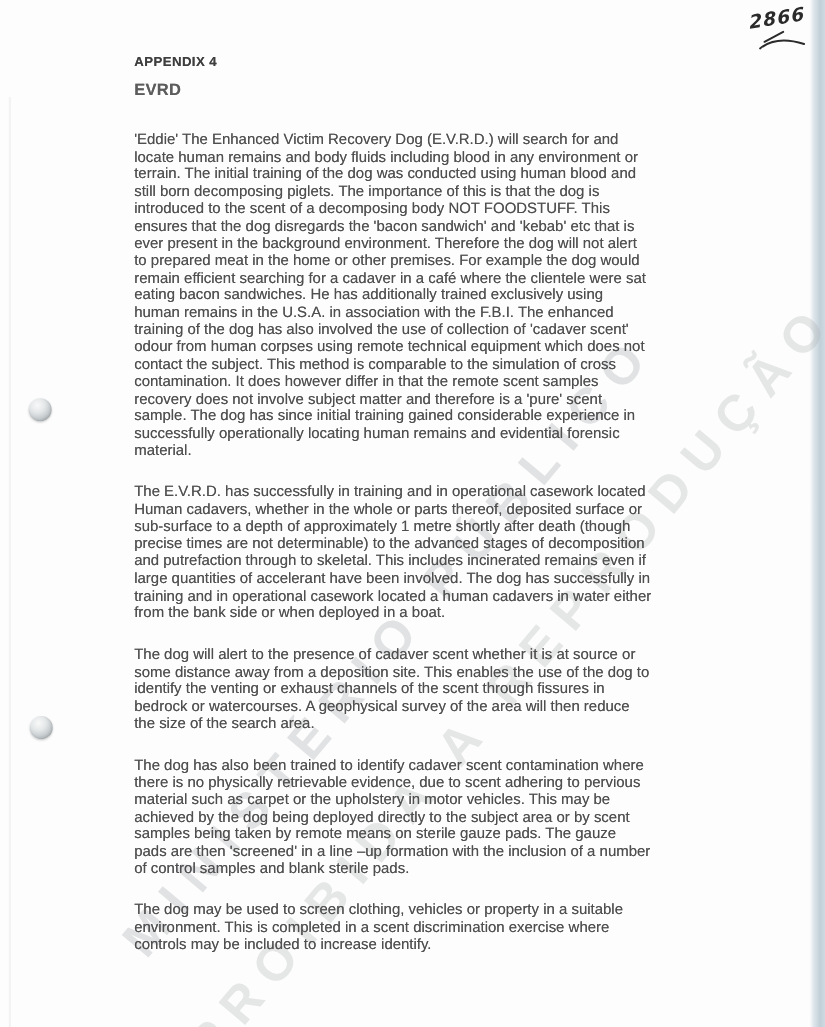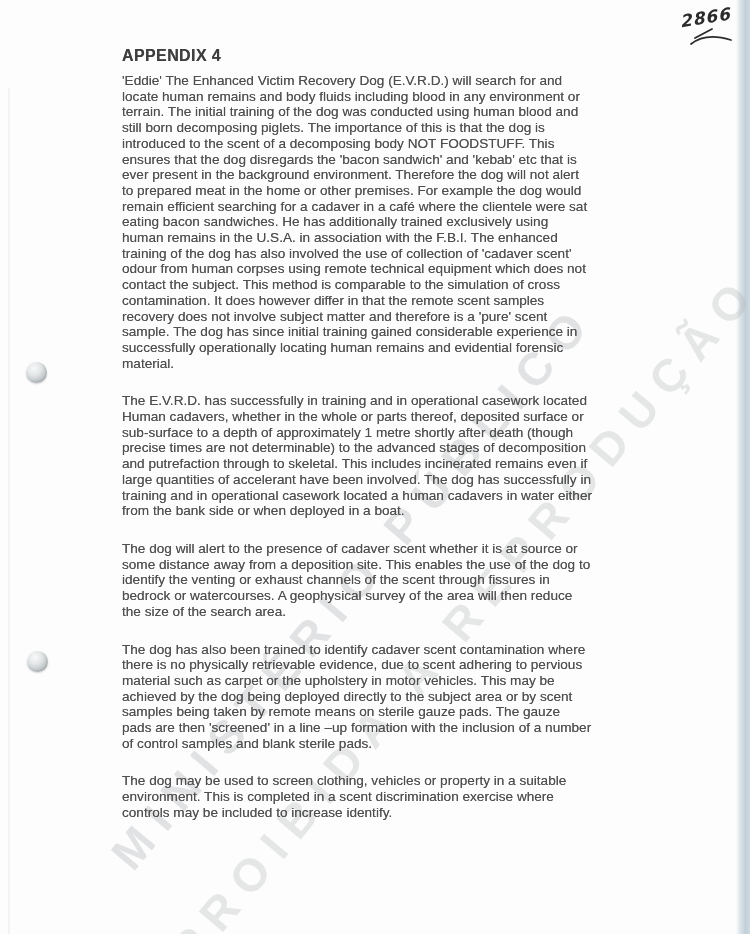--- a/index.html
+++ b/index.html
@@ -32,21 +32,21 @@
   
   .wm{
     position:absolute;font-weight:700;white-space:nowrap;pointer-events:none;
     transform-origin:0 0;font-size:46px;letter-spacing:13px;
   }
   .wm1{left:100px;top:845px;transform:rotate(-50deg);color:rgba(168,171,173,0.32);}
   .wm2{left:160px;top:940px;transform:rotate(-50deg);color:rgba(168,171,173,0.28);}
   
   .content{position:absolute;left:122px;top:46px;width:528px;color:#4f4f4f;}
   .content h1{
-    margin:0 0 7px 0;font-size:16px;line-height:20px;font-weight:700;color:#3e3e3e;
+    margin:0 0 7px 0;font-size:12px;line-height:20px;font-weight:700;color:#3e3e3e;
     letter-spacing:0.4px;text-shadow:0 0 0.6px rgba(62,62,62,0.75);
   }
   .content h2{
     margin:0 0 29px 0;font-size:15px;line-height:17px;font-weight:700;color:#5c5c5c;
     letter-spacing:0.3px;text-shadow:0 0 0.6px rgba(92,92,92,0.7);
   }
   .para{
     margin:0 0 22px 0;font-size:13.6px;line-height:15.7px;white-space:pre-line;
     text-shadow:0 0 0.6px rgba(79,79,79,0.72);
   }
@@ -68,20 +68,21 @@
   <div class="handwriting">
     <span class="hw-digits">2866</span>
     <svg class="hw-tick" width="46" height="22" viewBox="0 0 46 22">
       <path d="M6 13 L23 4" stroke="#2b2b2b" stroke-width="1.8" fill="none" stroke-linecap="round"></path>
       <path d="M2 19 C12 11, 26 10, 42 15" stroke="#2b2b2b" stroke-width="1.8" fill="none" stroke-linecap="round"></path>
     </svg>
   </div>
 
   <div class="content">
     <h1>APPENDIX 4</h1>
+    <h2>EVRD</h2>
     <p class="para">'Eddie' The Enhanced Victim Recovery Dog (E.V.R.D.) will search for and
 locate human remains and body fluids including blood in any environment or
 terrain. The initial training of the dog was conducted using human blood and
 still born decomposing piglets. The importance of this is that the dog is
 introduced to the scent of a decomposing body NOT FOODSTUFF. This
 ensures that the dog disregards the 'bacon sandwich' and 'kebab' etc that is
 ever present in the background environment. Therefore the dog will not alert
 to prepared meat in the home or other premises. For example the dog would
 remain efficient searching for a cadaver in a café where the clientele were sat
 eating bacon sandwiches. He has additionally trained exclusively using

